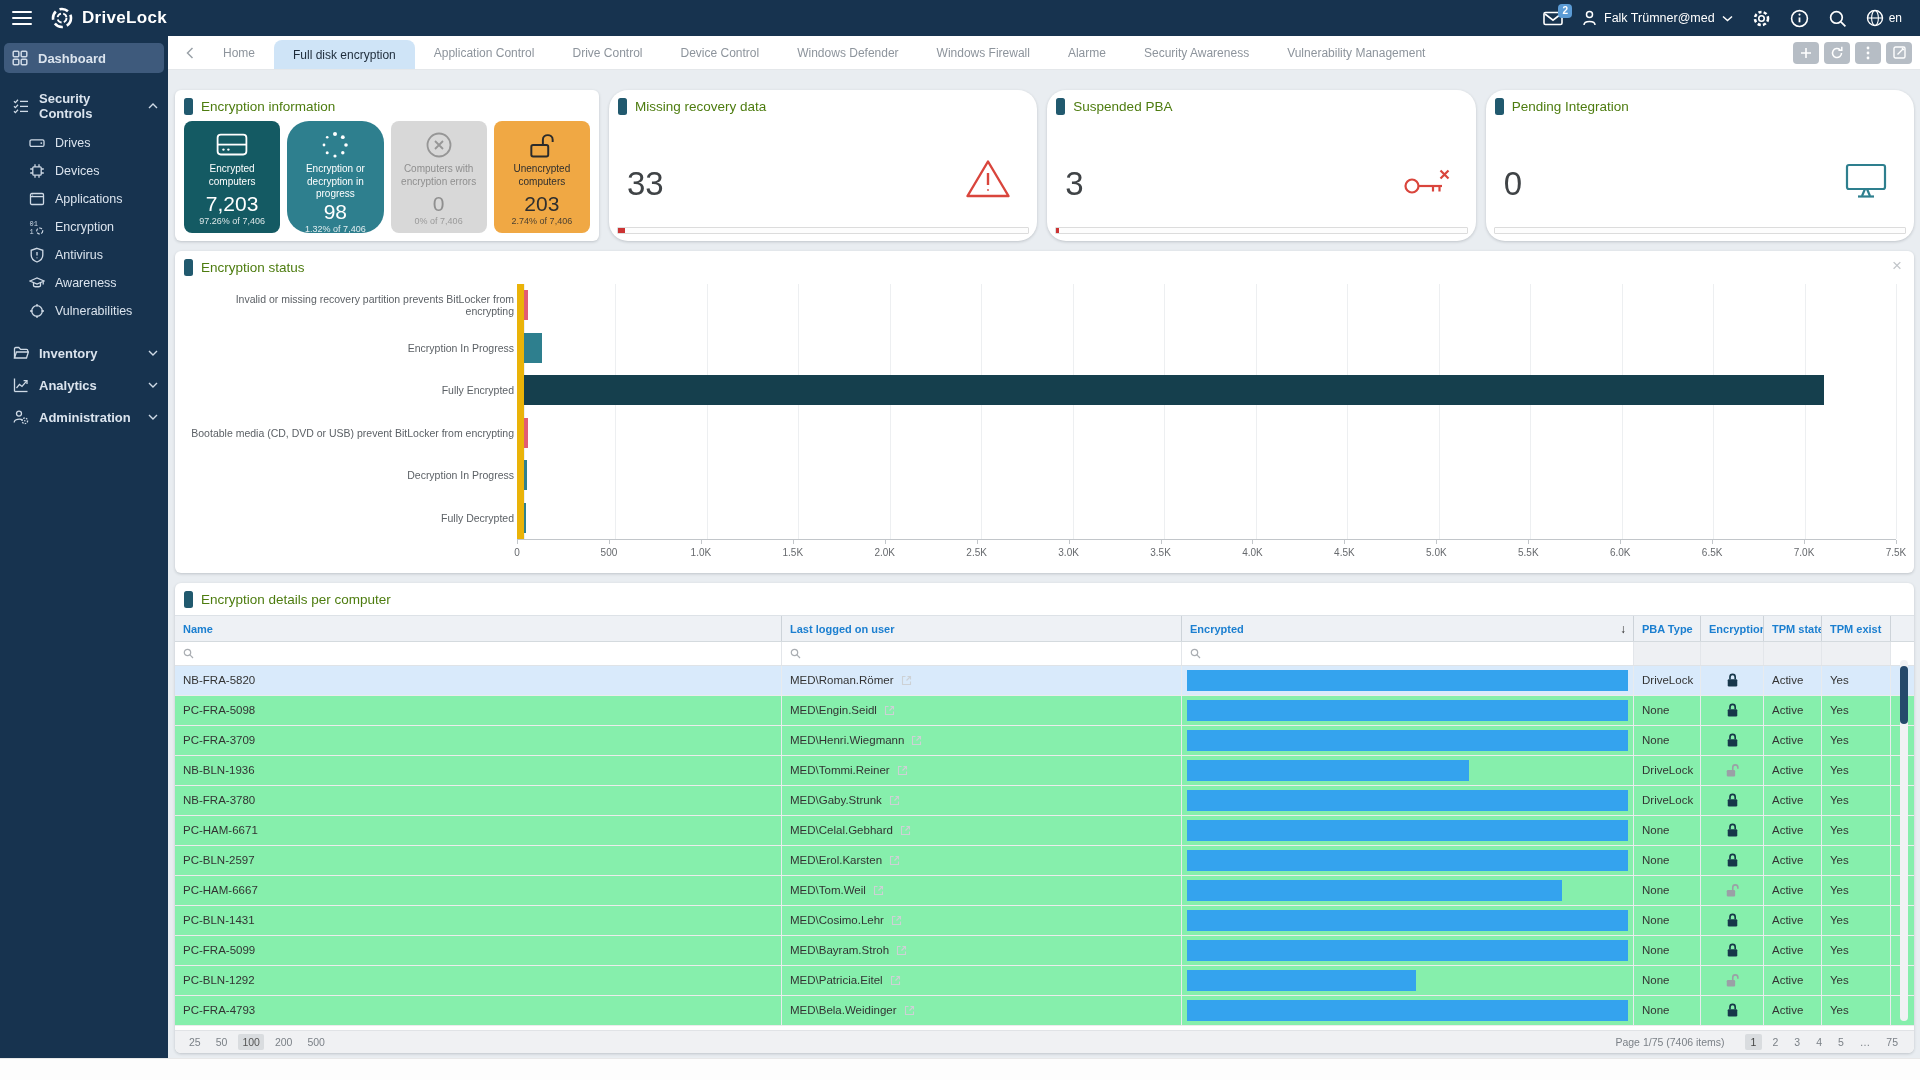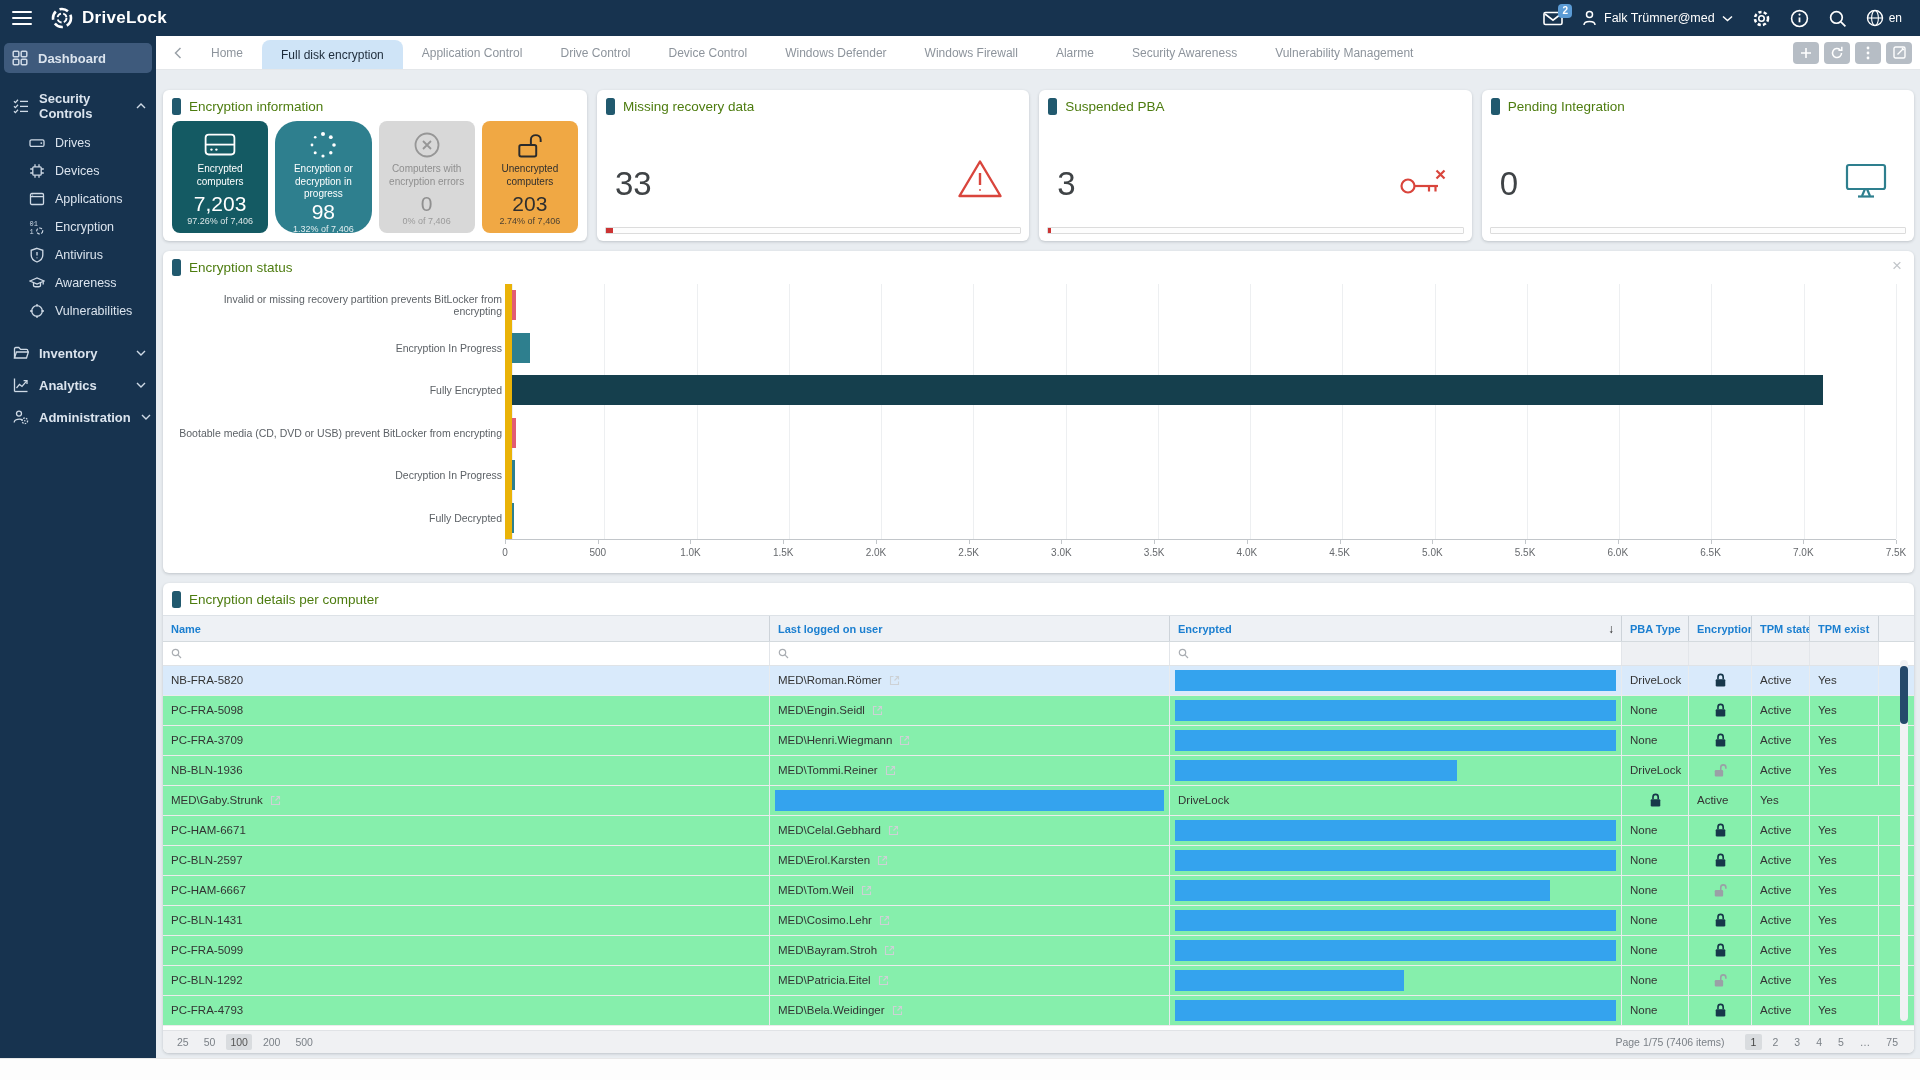--- a/index.html
+++ b/index.html
@@ -26,21 +26,21 @@
   .brand-name{font-size:17px;font-weight:bold;letter-spacing:.3px;}
   .topbar-right{margin-left:auto;display:flex;align-items:center;gap:19px;margin-right:18px;}
   .mail-wrap{position:relative;}
   .badge{position:absolute;top:-7px;right:-9px;background:var(--badge-blue);color:#fff;font-size:10px;font-weight:bold;
          padding:1px 4px;border-radius:4px;line-height:1.2;}
   .user-wrap{display:flex;align-items:center;gap:7px;font-size:12.5px;}
   .lang-wrap{display:flex;align-items:center;gap:5px;font-size:12px;}
 
   
   .layout{flex:1;display:flex;min-height:0;}
-  .sidebar{width:156px;background:var(--navy);color:#dbe4ee;flex-shrink:0;padding-top:5px;font-size:12.5px;}
+  .sidebar{width:168px;background:var(--navy);color:#dbe4ee;flex-shrink:0;padding-top:5px;font-size:12.5px;}
   .nav-item{height:30px;margin:2px 4px 10px;background:var(--sidebar-active);border-radius:5px;
             display:flex;align-items:center;gap:10px;padding-left:8px;font-weight:bold;font-size:13px;cursor:pointer;}
   .nav-section{display:flex;align-items:center;gap:10px;padding:8px 10px 8px 13px;font-weight:bold;font-size:13px;cursor:pointer;}
   .nav-section .chev{margin-left:auto;}
   .nav-sub{display:flex;align-items:center;gap:10px;padding:6px 10px 6px 29px;cursor:pointer;}
   .nav-spacer{height:12px;}
   .nicon{width:16px;height:16px;flex-shrink:0;color:#cfdae6;}
 
   .main{flex:1;display:flex;flex-direction:column;background:#e9edf1;min-width:0;}
 
@@ -56,21 +56,21 @@
   
   .content{flex:1;padding:20px 6px 0 7px;display:flex;flex-direction:column;gap:10px;min-height:0;}
 
   .card{background:#fff;border-radius:6px;box-shadow:0 1px 3px rgba(40,50,60,.22);position:relative;}
   .card-head{display:flex;align-items:center;gap:8px;padding:8px 10px 0 9px;}
   .accent-tag{width:9px;height:17px;background:var(--accent);border-radius:2.5px;flex-shrink:0;}
   .card-title{font-size:13.5px;color:#4d7c0f;}
 
   .cards-row{display:flex;gap:10px;height:151px;flex-shrink:0;}
   .card-info{width:424px;flex-shrink:0;}
-  .card-metric{flex:1;}
+  .card-metric{flex:1;border-radius:19px;}
 
   .tiles{display:flex;gap:7px;padding:6px 9px 8px;}
   .tile{flex:1;border-radius:8px;display:flex;flex-direction:column;align-items:center;text-align:center;
         padding:9px 4px 7px;color:#fff;height:112px;cursor:pointer;}
   .tile-dark{background:var(--tile-encrypted);}
   .tile-teal{background:var(--tile-progress);border-radius:22px;}
   .tile-gray{background:var(--tile-error);color:#8f8f8f;}
   .tile-orange{background:var(--tile-unencrypted);color:#2f2f2f;}
   .ticon{height:30px;display:flex;align-items:center;justify-content:center;margin-bottom:3px;}
   .tile-label{flex:1;font-size:10px;line-height:1.25;display:flex;align-items:flex-start;justify-content:center;}
@@ -742,20 +742,21 @@
                 <div class="td td-lock">
                   <svg width="15" height="16" viewBox="0 0 17 17">
                     <rect x="2" y="8.5" width="9.5" height="7.5" rx="1.3" fill="#9aa0a6"></rect>
                     <path d="M8.8 8.5 V5.6 a2.9 2.9 0 0 1 5.8 0 V7.2" stroke="#9aa0a6" stroke-width="1.8" fill="none"></path>
                   </svg>
                 </div>
                 <div class="td">Active</div>
                 <div class="td">Yes</div>
               </div>
               <div class="trow tgrid">
+                <div class="td">NB-FRA-3780</div>
                 <div class="td td-user">
                   <span>MED\Gaby.Strunk</span>
                   <span>
                     <svg width="11" height="11" viewBox="0 0 11 11" stroke="#cdd1d5" fill="none" stroke-width="1.1">
                       <path d="M4.5 1.5 H1.5 V9.5 H9.5 V6.5"></path>
                       <path d="M6.5 1.5 H9.5 V4.5 M9.5 1.5 L5.5 5.5"></path>
                     </svg>
                   </span>
                 </div>
                 <div class="td td-enc">

